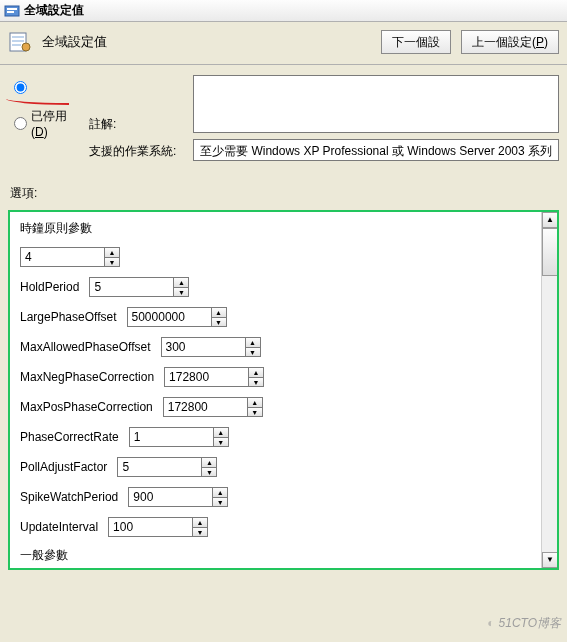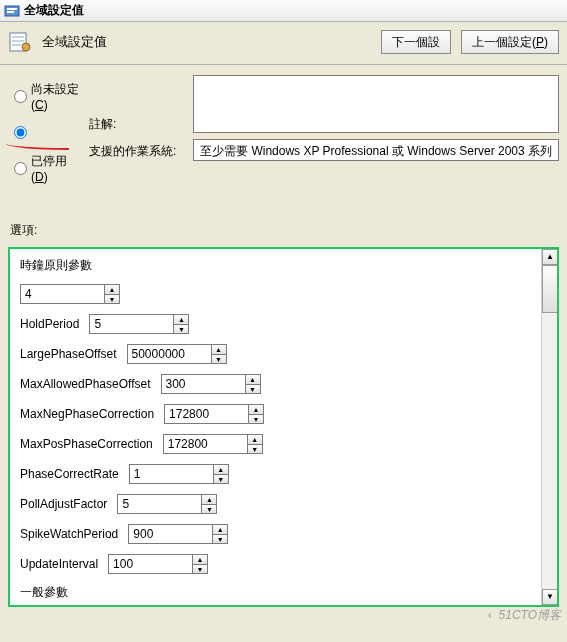--- a/index.html
+++ b/index.html
@@ -121,21 +121,21 @@
     .spinner .sp-btns { display: flex; flex-direction: column; }
     .spinner .sp-btns .sp {
       width: 16px; height: 10px; border: 1px solid #7a7a7a;
       background: linear-gradient(#fdfdfd,#e2e2e2);
       display: flex; align-items: center; justify-content: center;
       font-size: 7px; line-height: 1;
     }
     .spinner .sp-btns .sp:first-child { border-bottom: none; }
     .subheader { font-size: 12px; margin: 4px 0 8px 0; }
     .watermark {
-      position: absolute; right: 6px; bottom: 18px;
+      position: absolute; right: 6px; bottom: 10px;
       font-size: 12px; color: #9e9e9e; font-style: italic;
       background: rgba(255,255,255,0);
     }
     .watermark .logo { margin-right: 4px; opacity: 0.6; }
     .arrow { font-size: 8px; line-height: 1; }
   </style>
 </head>
 <body>
 
 <div class="titlebar">
@@ -166,24 +166,20 @@
   </button>
   <button class="btn">
     <span>上一個設定(</span><span class="accel">P</span><span>)</span>
   </button>
 </div>
 
 <div class="divider"></div>
 
 <div class="upper">
   <div class="radios">
-    <label class="radio-row">
-      <input type="radio" name="st" style="">
-      <span><span>尚未設定(</span><span class="accel">C</span><span>)</span></span>
-    </label>
     <label class="radio-row marked">
       <input type="radio" name="st" checked="" style="">
     </label>
     <label class="radio-row">
       <input type="radio" name="st" style="">
       <span><span>已停用(</span><span class="accel">D</span><span>)</span></span>
     </label>
   </div>
   <div class="right-col">
     <div class="rc-row">

